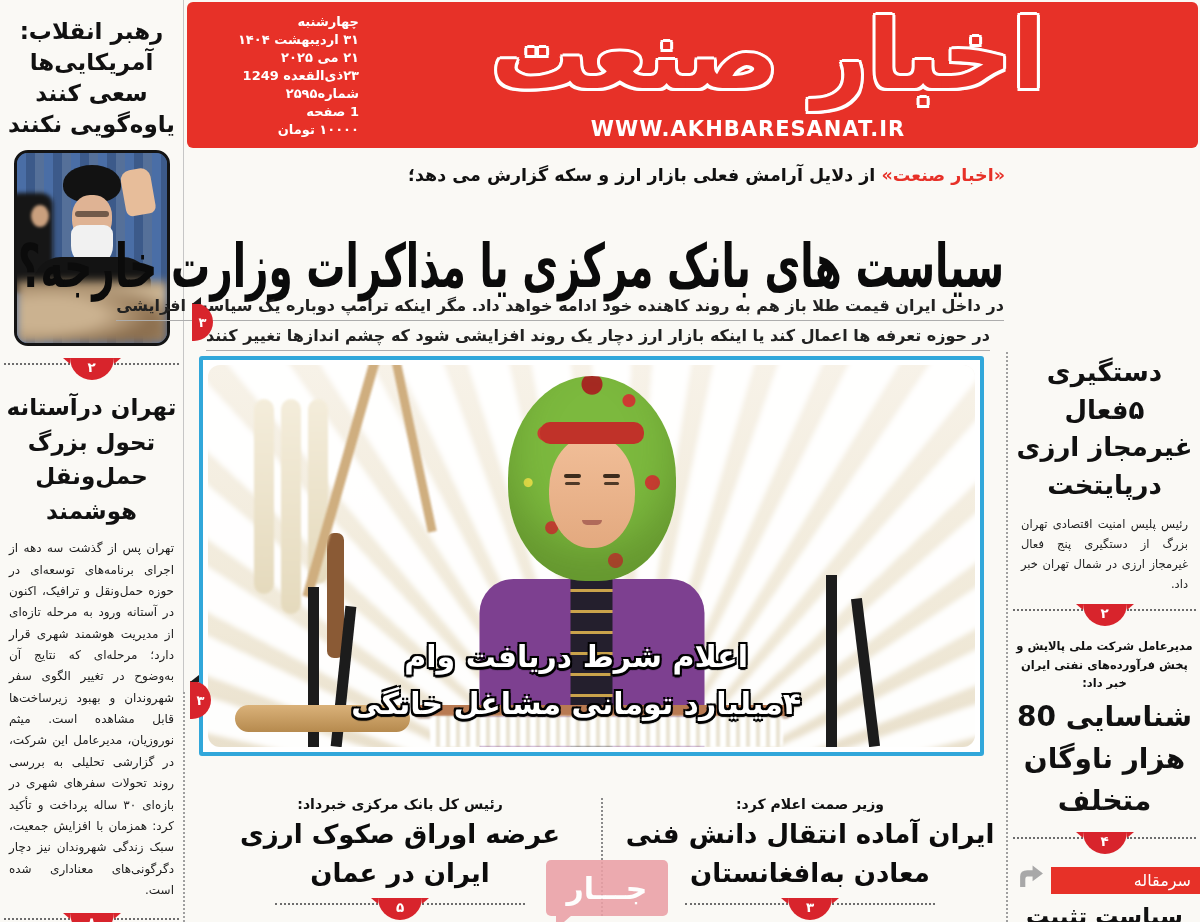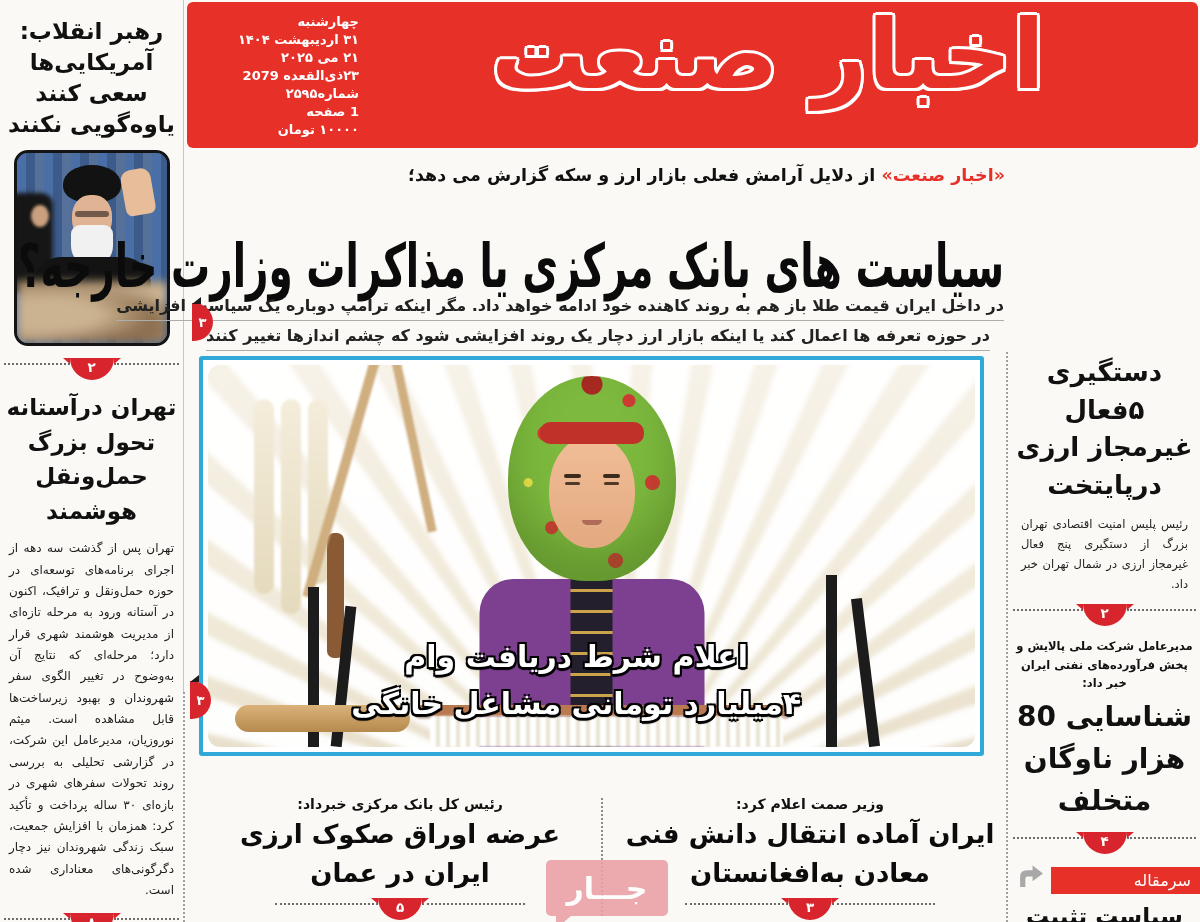--- a/index.html
+++ b/index.html
@@ -187,26 +187,27 @@
   <div class="sep left-solid"></div>
   <div class="sep left-dot"></div>
   <div class="sep right-dot"></div>
   <div class="sep bottom-dot"></div>
 
   <header class="masthead">
     <div class="mh-dates">
       <div>چهارشنبه</div>
       <div>۳۱ اردیبهشت ۱۴۰۴</div>
       <div>۲۱ می ۲۰۲۵</div>
-      <div>۲۳ذی‌القعده 2079</div>
+      <div>۲۳ذی‌القعده 1249</div>
       <div>شماره۲۵۹۵</div>
       <div>1 صفحه</div>
       <div>۱۰۰۰۰ تومان</div>
     </div>
     <div class="mh-logo">اخبار صنعت</div>
+    <div class="mh-url">WWW.AKHBARESANAT.IR</div>
   </header>
 
   <aside class="col-left">
     <h2 class="la1-title">رهبر انقلاب: آمریکایی‌ها سعی کنند یاوه‌گویی نکنند</h2>
 
     <div class="la1-photo frame-black">
       <div class="kh-bg"></div>
       <div class="kh-person2"></div>
       <div class="kh-p2face"></div>
       <div class="kh-hand"></div>

